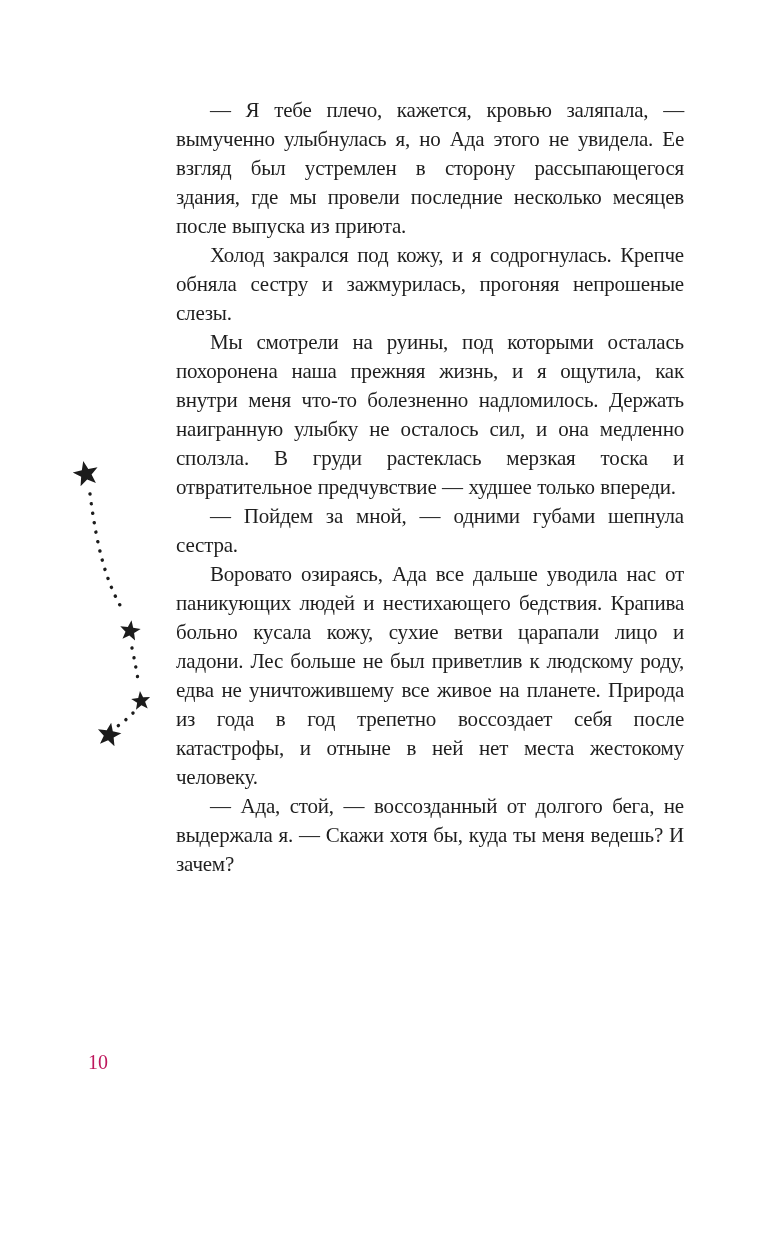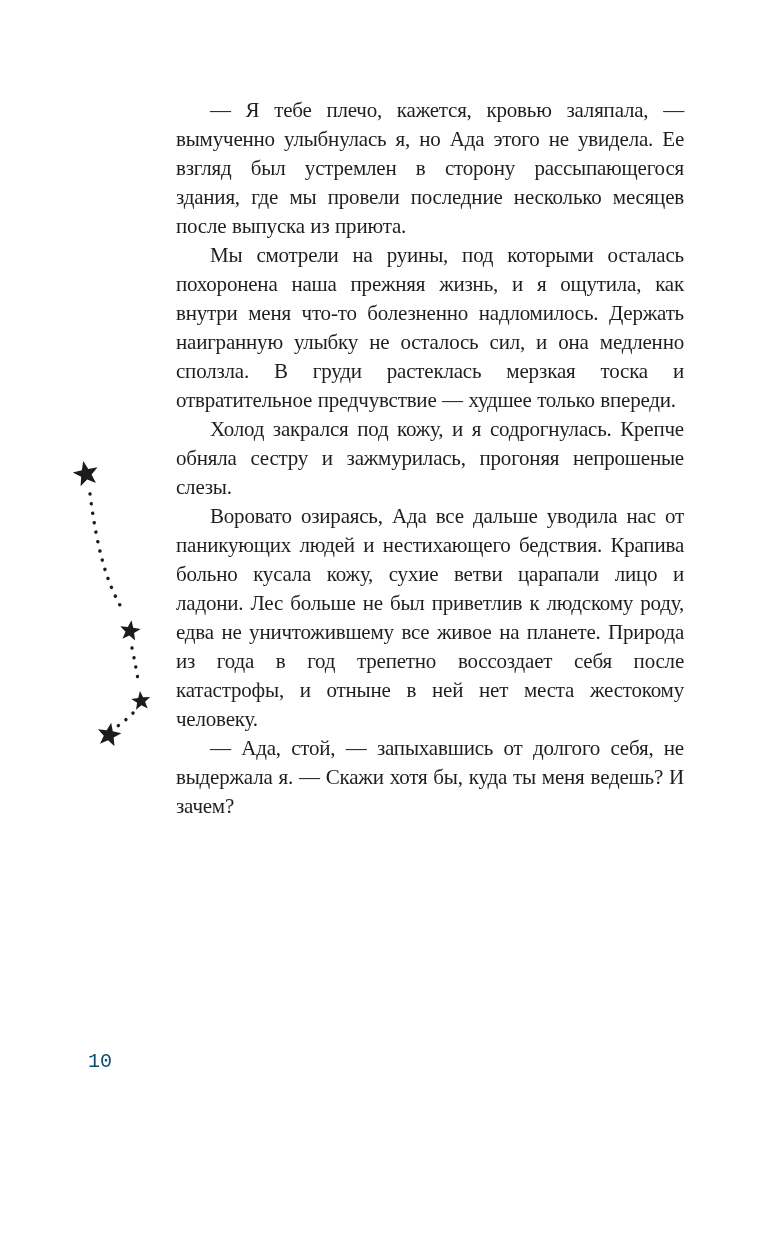--- a/index.html
+++ b/index.html
@@ -32,22 +32,21 @@
     text-indent: 34px;
     letter-spacing: -0.2px;
     word-spacing: 0.5px;
   }
   .page-number {
     position: absolute;
     left: 88px;
     top: 1052px;
     font-size: 20px;
     line-height: 1;
-    color: #0c4a6e;
-    font-family: Liberation Mono, monospace;
+    color: #be185d;
   }
   .constellation {
     position: absolute;
     left: 0;
     top: 0;
     width: 768px;
     height: 1240px;
     pointer-events: none;
   }
 </style>
@@ -72,21 +71,22 @@
     <g fill="#1c1c1c">
       <use href="#star" x="70" y="458" width="32" height="32" transform="rotate(-12 86 474)"></use>
       <use href="#star" x="117" y="618" width="26" height="26" transform="rotate(8 130 631)"></use>
       <use href="#star" x="129" y="689" width="24" height="24" transform="rotate(-6 141 701)"></use>
       <use href="#star" x="94" y="720" width="30" height="30" transform="rotate(10 109 735)"></use>
     </g>
   </svg>
 
   <div class="text-block">
       <p class="para">— Я тебе плечо, кажется, кровью заляпала, — вымученно улыбнулась я, но Ада этого не увидела. Ее взгляд был устремлен в сторону рассыпающегося здания, где мы провели последние несколько месяцев после выпуска из приюта.</p>
+      <p class="para">Холод закрался под кожу, и я содрогнулась. Крепче обняла сестру и зажмурилась, прогоняя непрошеные слезы.</p>
       <p class="para">Мы смотрели на руины, под которыми осталась похоронена наша прежняя жизнь, и я ощутила, как внутри меня что-то болезненно надломилось. Держать наигранную улыбку не осталось сил, и она медленно сползла. В груди растеклась мерзкая тоска и отвратительное предчувствие — худшее только впереди.</p>
-      <p class="para">Холод закрался под кожу, и я содрогнулась. Крепче обняла сестру и зажмурилась, прогоняя непрошеные слезы.</p>
+      <p class="para">— Пойдем за мной, — одними губами шепнула сестра.</p>
       <p class="para">Воровато озираясь, Ада все дальше уводила нас от паникующих людей и нестихающего бедствия. Крапива больно кусала кожу, сухие ветви царапали лицо и ладони. Лес больше не был приветлив к людскому роду, едва не уничтожившему все живое на планете. Природа из года в год трепетно воссоздает себя после катастрофы, и отныне в ней нет места жестокому человеку.</p>
-      <p class="para">— Ада, стой, — запыхавшись от долгого себя, не выдержала я. — Скажи хотя бы, куда ты меня ведешь? И зачем?</p>
+      <p class="para">— Ада, стой, — воссозданный от долгого бега, не выдержала я. — Скажи хотя бы, куда ты меня ведешь? И зачем?</p>
     </div>
 
   <div class="page-number">10</div>
 
 </div>
 
 </body></html>

